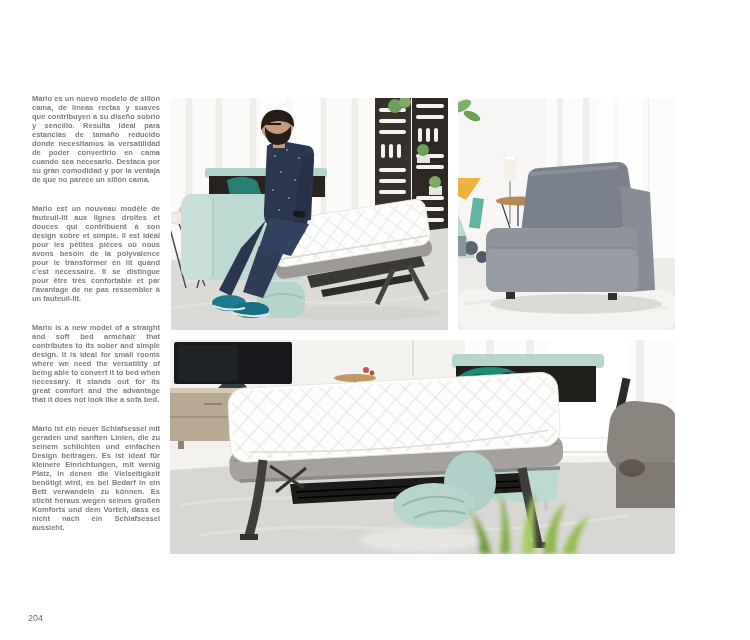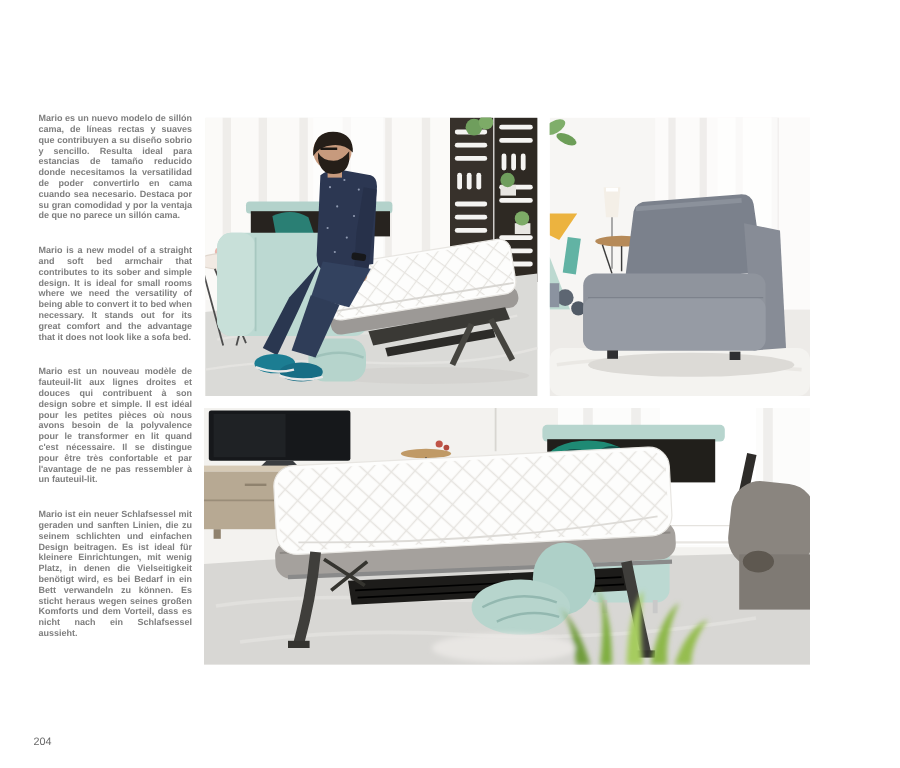--- a/index.html
+++ b/index.html
@@ -41,22 +41,22 @@
   figure svg{display:block;}
 </style>
 </head>
 <body>
 
 <div class="page">
 
 
   <div class="text-col">
     <p>Mario es un nuevo modelo de sillón cama, de líneas rectas y suaves que contribuyen a su diseño sobrio y sencillo. Resulta ideal para estancias de tamaño reducido donde necesitamos la versatilidad de poder convertirlo en cama cuando sea necesario. Destaca por su gran comodidad y por la ventaja de que no parece un sillón cama.</p>
+    <p>Mario est un nouveau modèle de fauteuil-lit aux lignes droites et douces qui contribuent à son design sobre et simple. Il est idéal pour les petites pièces où nous avons besoin de la polyvalence pour le transformer en lit quand c'est nécessaire. Il se distingue pour être très confortable et par l'avantage de ne pas ressembler à un fauteuil-lit.</p>
     <p>Mario is a new model of a straight and soft bed armchair that contributes to its sober and simple design. It is ideal for small rooms where we need the versatility of being able to convert it to bed when necessary. It stands out for its great comfort and the advantage that it does not look like a sofa bed.</p>
-    <p>Mario est un nouveau modèle de fauteuil-lit aux lignes droites et douces qui contribuent à son design sobre et simple. Il est idéal pour les petites pièces où nous avons besoin de la polyvalence pour le transformer en lit quand c'est nécessaire. Il se distingue pour être très confortable et par l'avantage de ne pas ressembler à un fauteuil-lit.</p>
     <p>Mario ist ein neuer Schlafsessel mit geraden und sanften Linien, die zu seinem schlichten und einfachen Design beitragen. Es ist ideal für kleinere Einrichtungen, mit wenig Platz, in denen die Vielseitigkeit benötigt wird, es bei Bedarf in ein Bett verwandeln zu können. Es sticht heraus wegen seines großen Komforts und dem Vorteil, dass es nicht nach ein Schlafsessel aussieht.</p>
   </div>
 
 
 
   <div class="page-number">204</div>
 
   <figure class="photo-open-man" aria-label="Man sitting on the opened Mario sofa bed in a bright living room">
     <svg viewBox="0 0 277 232" width="277" height="232">
       <defs>

